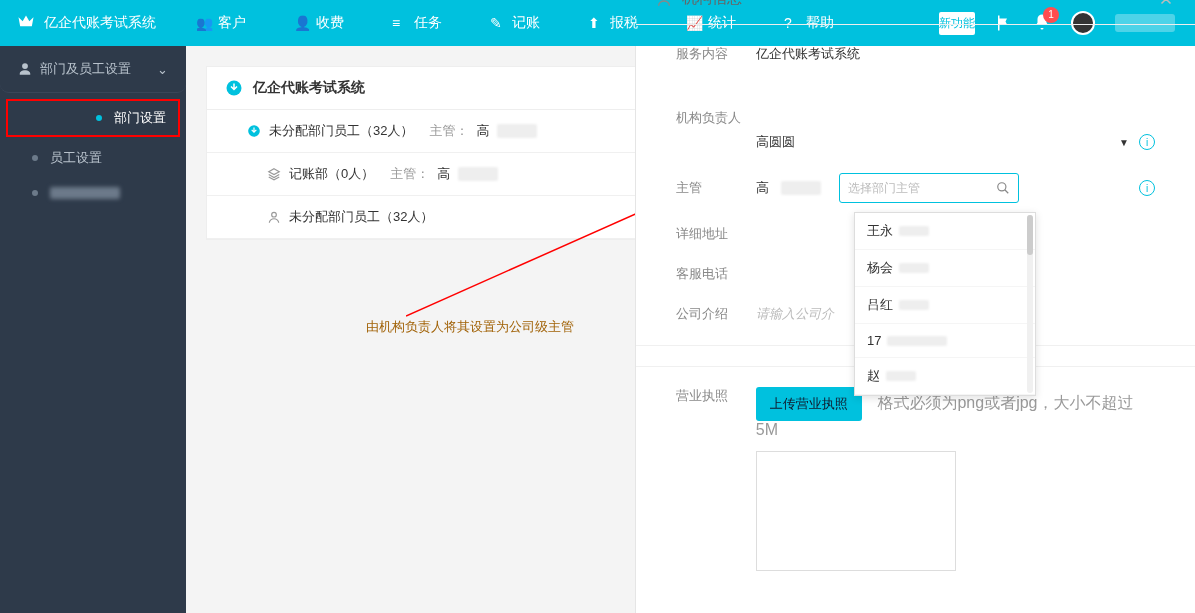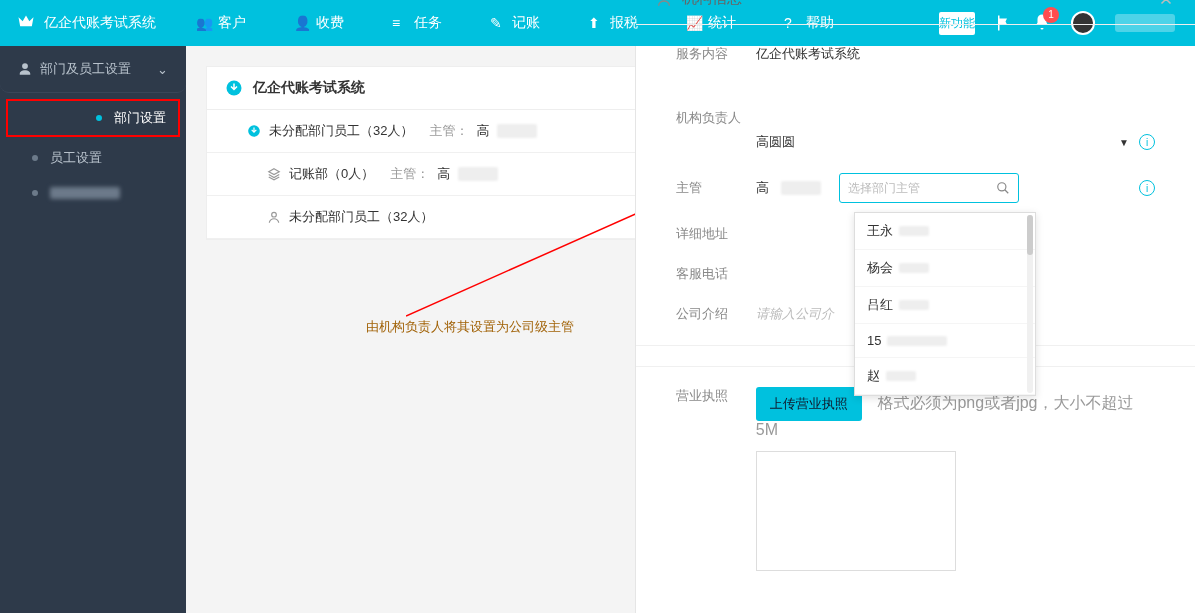--- a/index.html
+++ b/index.html
@@ -246,21 +246,21 @@
           </div>
         <div class="opt">
             <span>杨会</span>
             <span class="b"></span>
           </div>
         <div class="opt">
             <span>吕红</span>
             <span class="b"></span>
           </div>
         <div class="opt">
-            <span>15</span>
+            <span>17</span>
             <span class="b" style="width:60px"></span>
           </div>
         <div class="opt">
             <span>赵</span>
             <span class="b"></span>
           </div>
         <div class="scroll">
             <div class="thumb"></div>
           </div>
       </div>

